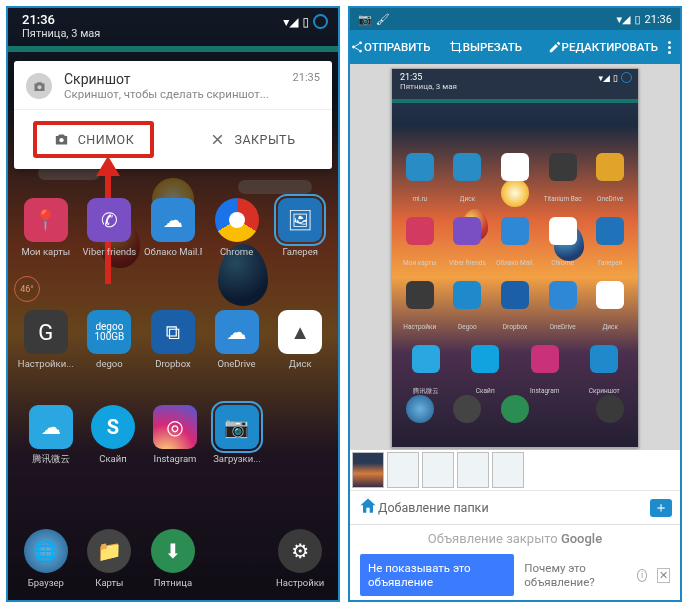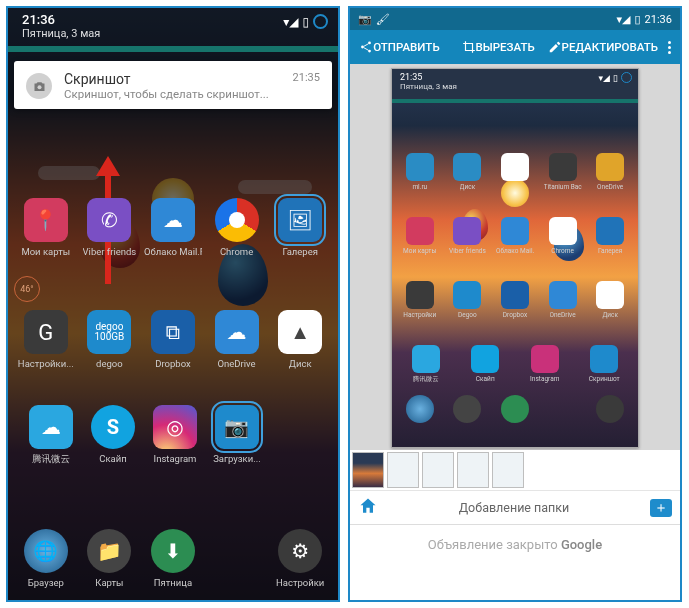--- a/index.html
+++ b/index.html
@@ -67,50 +67,50 @@
   .app .ic{width:44px;height:44px;border-radius:9px;display:flex;align-items:center;justify-content:center;color:#fff;font-size:20px;}
   .app .lbl{font-size:9.5px;color:#ccc;text-align:center;white-space:nowrap;overflow:hidden;max-width:58px;}
   .selbox{outline:2px solid #3fa0dd;outline-offset:2px;}
   .circ{border-radius:50% !important;}
   .temp-badge{position:absolute;left:6px;top:268px;width:26px;height:26px;border-radius:50%;border:1px solid #c7643a;color:#dfa07a;font-size:9px;display:flex;align-items:center;justify-content:center;}
 
   
   .r-status{position:absolute;top:0;left:0;right:0;height:22px;background:#11698f;color:#fff;font-size:11px;display:flex;align-items:center;justify-content:space-between;padding:0 8px;}
   .r-status .ricons{display:flex;gap:4px;align-items:center;}
   .r-toolbar{position:absolute;top:22px;left:0;right:0;height:34px;background:#1486bb;color:#fff;display:flex;align-items:center;font-size:11.5px;font-weight:500;}
-  .r-toolbar .tbtn{flex:1;display:flex;align-items:center;justify-content:center;}
+  .r-toolbar .tbtn{flex:1;display:flex;align-items:center;}
   .r-toolbar svg{width:14px;height:14px;}
   .r-more{width:22px;display:flex;flex-direction:column;gap:2px;align-items:center;justify-content:center;}
   .r-more span{width:3px;height:3px;border-radius:50%;background:#fff;}
 
   .r-canvas{position:absolute;top:56px;left:0;right:0;bottom:150px;background:#d7d7d7;display:flex;align-items:flex-start;justify-content:center;padding-top:4px;}
   .thumb-phone{width:248px;height:380px;position:relative;border:1px solid #aaa;box-shadow:0 1px 3px rgba(0,0,0,.3);}
   .thumb-phone .phone-bg{filter:none;}
   .tp-status{position:absolute;top:0;left:0;right:0;height:30px;background:#263347;color:#fff;font-size:9px;padding:3px 8px;}
   .tp-status .t2{font-size:8px;opacity:.8;}
   .tp-ic{position:absolute;right:6px;top:3px;display:flex;gap:3px;align-items:center;font-size:9px;}
   .tp-av{width:11px;height:11px;border-radius:50%;border:1.5px solid #1e88c7;}
   .tp-bar{position:absolute;top:30px;left:0;right:0;height:4px;background:#16746b;}
   .tp-whitebox{position:absolute;top:40px;left:50%;transform:translateX(-50%);width:130px;height:22px;background:#fff;border-radius:2px;font-size:7.5px;color:#b7a3a3;display:flex;align-items:center;justify-content:center;}
   .tp-row{position:absolute;left:0;right:0;display:flex;justify-content:space-around;padding:0 4px;}
   .tpr1{top:84px;} .tpr2{top:148px;} .tpr3{top:212px;} .tpr4{top:276px;} .tpr5{top:326px;}
-  .tp-app{display:flex;flex-direction:column;align-items:center;gap:2px;width:38px;}
+  .tp-app{display:flex;flex-direction:column;align-items:center;gap:14px;width:38px;}
   .tp-app .tic{width:28px;height:28px;border-radius:6px;}
   .tp-app .tlbl{font-size:6.5px;color:#d0d0d0;white-space:nowrap;overflow:hidden;max-width:38px;}
 
   .r-thumbs{position:absolute;left:0;right:0;bottom:110px;height:40px;background:#fff;display:flex;gap:3px;padding:2px;}
   .r-thumbs .th{width:32px;height:36px;border:1px solid #bebebe;background:#eef3f6;}
   .r-thumbs .th.first{background:linear-gradient(#2a3a55 30%,#d77a3a 60%,#3a2d44);} 
 
   .r-folder{position:absolute;left:0;right:0;bottom:76px;height:34px;background:#fff;display:flex;align-items:center;padding:0 8px;border-top:1px solid #e5e5e5;}
   .home-ic{color:#1e8ccc;}
-  .r-folder .ftxt{flex:1;text-align:center;font-size:12.5px;color:#666;}
+  .r-folder .ftxt{flex:1;font-size:12.5px;color:#666;}
   .addf{width:22px;height:18px;border-radius:3px;background:#1e8ccc;color:#fff;display:flex;align-items:center;justify-content:center;font-size:14px;}
 
-  .r-ad{position:absolute;left:0;right:0;bottom:0;height:76px;background:#fff;border-top:1px solid #ddd;padding:12px 10px;}
+  .r-ad{position:absolute;left:0;right:0;bottom:0;height:76px;background:#fff;border-top:1px solid #ddd;padding:6px 10px;}
   .ad-top{text-align:center;font-size:13px;color:#aaa;margin-bottom:8px;}
   .ad-top b{color:#888;font-weight:500;}
   .ad-btns{display:flex;gap:6px;align-items:center;}
   .ad-primary{background:#3b7cff;color:#fff;font-size:11.5px;padding:7px 8px;border-radius:2px;}
   .ad-secondary{color:#777;font-size:11.5px;display:flex;align-items:center;gap:4px;padding:7px 4px;}
   .info-circ{width:13px;height:13px;border:1px solid #aaa;border-radius:50%;font-size:9px;color:#aaa;display:flex;align-items:center;justify-content:center;}
   .ad-close{width:15px;height:15px;border:1px solid #bbb;color:#888;font-size:11px;display:flex;align-items:center;justify-content:center;}
 </style>
 </head>
 <body>
@@ -143,20 +143,37 @@
             <path d="M4 7h3l2-2h6l2 2h3v12H4z"></path>
             <circle cx="12" cy="13" r="3.2" fill="#d0d0d0"></circle>
           </svg>
       </div>
       <div>
         <div class="notif-title">Скриншот</div>
         <div class="notif-sub">Скриншот, чтобы сделать скриншот...</div>
       </div>
       <div class="notif-time">21:35</div>
     </div>
+    <div class="notif-actions">
+      <div class="notif-btn">
+        <span class="highlight-box" style="display:flex;align-items:center;gap:8px;">
+          <svg viewBox="0 0 24 24" fill="#666">
+              <path d="M4 7h3l2-2h6l2 2h3v12H4z"></path>
+              <circle cx="12" cy="13" r="3" fill="#fff"></circle>
+            </svg>
+          <span>СНИМОК</span>
+        </span>
+      </div>
+      <div class="notif-btn">
+        <svg viewBox="0 0 24 24" stroke="#666" stroke-width="2" fill="none">
+            <path d="M6 6l12 12M18 6L6 18"></path>
+          </svg>
+        <span>ЗАКРЫТЬ</span>
+      </div>
+    </div>
   </div>
 
   <div class="red-arrow">
     <div class="head"></div>
       <div class="shaft"></div>
   </div>
 
   <div class="temp-badge">46°</div>
 
   <div class="icon-grid row1">
@@ -428,14 +445,22 @@
         </svg>
     </span>
     <div class="ftxt">Добавление папки</div>
     <div class="addf">＋</div>
   </div>
 
   <div class="r-ad">
     <div class="ad-top">
       <span>Объявление закрыто </span><b>Google</b>
     </div>
+    <div class="ad-btns">
+      <div class="ad-primary">Не показывать это объявление</div>
+      <div class="ad-secondary">
+        <span>Почему это объявление?</span>
+        <span class="info-circ">i</span>
+      </div>
+      <div class="ad-close">✕</div>
+    </div>
   </div>
 </div>
 
 </body></html>

